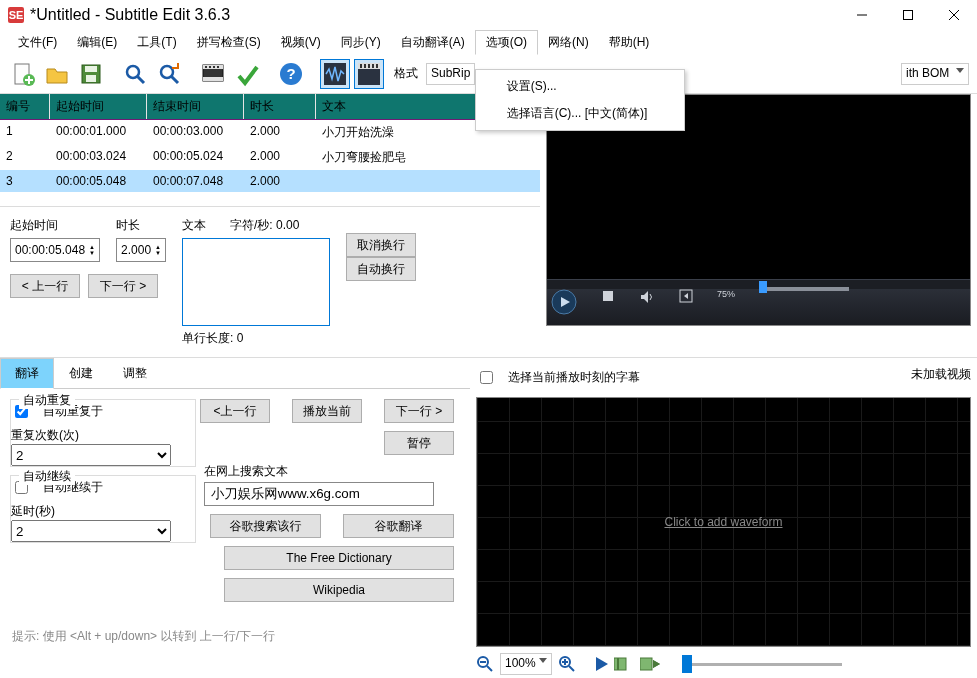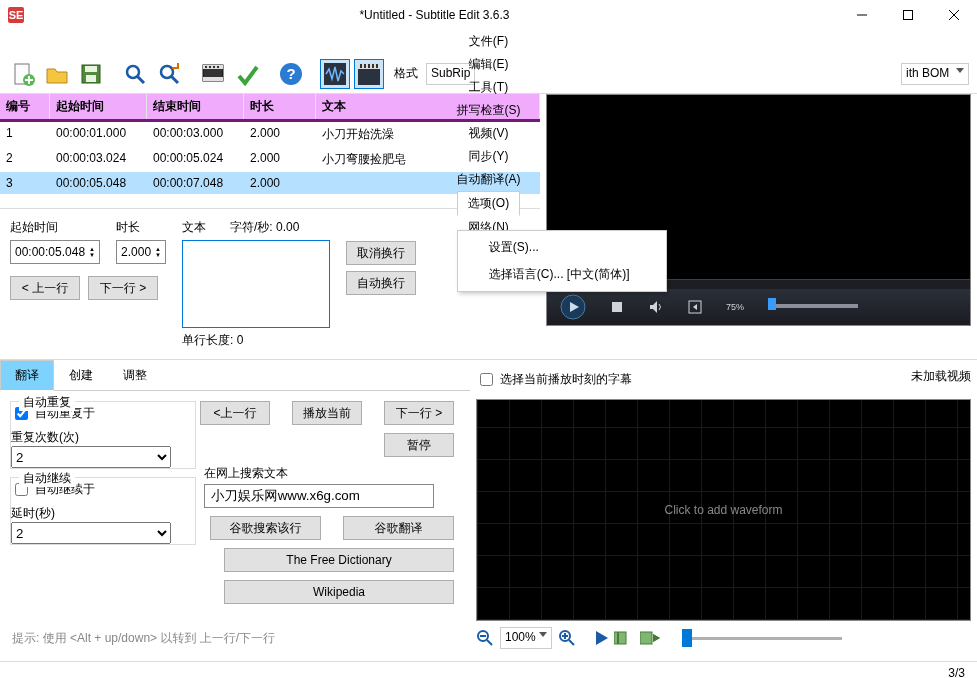--- a/index.html
+++ b/index.html
@@ -1,71 +1,71 @@
 <!DOCTYPE html>
 <html><head>
 <meta charset="utf-8">
 <style>
 * { box-sizing: border-box; }
 body { margin:0; font-family:"Microsoft YaHei","Segoe UI",Arial,sans-serif; font-size:12px; background:#fff; color:#000; width:977px; }
 .titlebar { height:30px; display:flex; align-items:center; padding:0 0 0 8px; }
 .titlebar .app-icon { width:16px; height:16px; background:#D83B3B; color:#fff; font-weight:bold; display:inline-flex; align-items:center; justify-content:center; font-size:11px; border-radius:2px; margin-right:6px; }
-.titlebar .title { flex:1; font-size:12px;text-align:center; }
+.titlebar .title { flex:1; font-size:16px; }
 .winbtns { display:flex; }
 .winbtn { width:46px; height:30px; display:flex; align-items:center; justify-content:center; font-size:11px; }
-.menubar { height:24px; display:flex; align-items:center; padding:0 8px;flex-direction:column; }
+.menubar { height:24px; display:flex; align-items:center; padding:0 8px; }
 .menuitem { padding:3px 10px; position:relative; }
 .menuitem.open { background:#fff; border:1px solid #ccc; border-bottom:1px solid #fff; z-index:11; }
 .dropdown { position:absolute; left:-1px; top:38px; background:#fff; border:1px solid #ccc; box-shadow:2px 2px 4px rgba(0,0,0,.2); min-width:210px; z-index:10; padding:3px; }
 .dropdown-item { padding:5px 22px 5px 28px; white-space:nowrap; }
 .toolbar { height:40px; display:flex; align-items:center; padding:4px 8px; gap:4px; border-bottom:1px solid #dcdcdc; }
 .tbtn { width:30px; height:30px; display:flex; align-items:center; justify-content:center; border:1px solid transparent; }
 .tbtn.active { border:1px solid #0078d7; background:#cce4f7; }
 .tsep { width:6px; height:30px; }
 .format-label { margin-left:6px; margin-right:4px; }
 .format-combo { border:1px solid #ccc; padding:2px 4px; display:flex; align-items:flex-start; height:22px; }
 .main-area { display:flex; border-bottom:1px solid #dcdcdc; }
 .left-col { width:540px; }
 .right-col { flex:1; padding:0 6px 6px 6px; }
 .video-panel { background:#000; border:1px solid #888; height:232px; position:relative; }
-.video-controls { position:absolute; bottom:0; left:0; right:0; height:36px; background:linear-gradient(#2b2f38,#1a1c22); display:flex; align-items:center; gap:24px; padding:0 13px; color:#cfd3da; font-size:10px; }
+.video-controls { position:absolute; bottom:0; left:0; right:0; height:36px; background:linear-gradient(#2b2f38,#1a1c22); display:flex; gap:24px; padding:0 4px; color:#cfd3da; font-size:10px; }
 .video-progress { position:absolute; bottom:36px; left:0; right:0; height:10px; background:#1c1e24; border-top:1px solid #3a3f4a; }
-.table-head { display:flex; border-bottom:3px solid #701a75; background:#f0abfc; font-weight:700; }
+.table-head { display:flex; border-bottom:1px solid #701a75; background:#0f766e; font-weight:400; }
 .table-head .cell, .table-row .cell { padding:4px 6px; text-align:left; }
 .table-head .cell { border-right:1px solid #e5e5e5; }
 .col-num{width:50px} .col-start{width:97px} .col-end{width:97px} .col-dur{width:72px} .col-text{flex:1}
 .table-body { height:86px; }
 .table-row { display:flex; }
 .table-row.selected { background:#b5e0ff; }
 .table-row .cell { padding:4px 6px; }
 .editor-panel { border-top:1px solid #dcdcdc; padding:10px; display:flex; gap:16px; }
 .ed-block label { display:block; margin-bottom:4px; }
 .spin { border:1px solid #888; padding:2px 4px; display:inline-flex; align-items:center; height:24px; background:#fff; }
 .spin-btns { display:inline-flex; flex-direction:column; margin-left:4px; }
 .spin-btns span { font-size:6px; line-height:6px; }
 .nav-btns { display:flex; gap:8px; margin-top:12px; }
 .btn { border:1px solid #adadad; background:#e1e1e1; padding:4px 10px; min-width:70px; text-align:center; height:24px; display:inline-flex; align-items:center; justify-content:center; }
 .textbox { border:1px solid #0078d7; width:148px; height:88px; background:#fff; }
 .line-lengths { margin-top:4px; }
-.wrap-btns { display:flex; flex-direction:column; gap:6px; }
+.wrap-btns { display:flex; flex-direction:column; gap:0; }
 .lower-area { display:flex; padding:0 0 6px 0; }
 .tabs { border-bottom:1px solid #ccc; display:flex; }
 .tab { padding:6px 14px; border:1px solid transparent; border-bottom:none; margin-bottom:-1px; }
 .tab.active { border:1px solid #ccc; border-bottom:1px solid #fff; background:#7dd3fc; }
 .translate-panel { display:flex; gap:8px; padding:10px; }
 .group { border:1px solid #dcdcdc; margin-bottom:8px; position:relative; }
 .group-title { position:absolute; top:-8px; left:8px; background:#fff; padding:0 4px; }
 .group select { width:160px; height:22px; }
-.chkline { display:flex; align-items:center; gap:4px; margin:2px 0 6px 0; }
+.chkline { display:flex; align-items:center; gap:12px; margin:2px 0 6px 0; }
 .searchcol .btn-row { display:flex; gap:22px; margin-bottom:8px; justify-content:flex-end; }
 .searchcol .btn-wide { width:230px; }
 .search-input { border:1px solid #888; width:230px; height:24px; padding:2px 6px; background:#fff; }
 .waveform-col { flex:1; padding:6px 6px 0 6px; }
 .wave-header { display:flex; justify-content:space-between; padding:2px 0 4px 0; }
-.waveform { background:#000; border:1px solid #888; height:222px; display:flex; align-items:center; justify-content:center; color:#888; position:relative; background-image:repeating-linear-gradient(0deg,#1a1a1a 0,#1a1a1a 1px,transparent 1px,transparent 32px),repeating-linear-gradient(90deg,#1a1a1a 0,#1a1a1a 1px,transparent 1px,transparent 32px); }
+.waveform { background:#000; border:1px solid #888; height:250px; display:flex; align-items:center; justify-content:center; color:#888; position:relative; background-image:repeating-linear-gradient(0deg,#1a1a1a 0,#1a1a1a 1px,transparent 1px,transparent 32px),repeating-linear-gradient(90deg,#1a1a1a 0,#1a1a1a 1px,transparent 1px,transparent 32px);text-decoration:underline; }
 .zoombar { display:flex; align-items:center; gap:6px; padding:6px 0 0 0; }
 .hint { color:#888; padding:8px 12px; }
 .statusbar { border-top:1px solid #dcdcdc; display:flex; justify-content:flex-end; padding:4px 12px; }
 svg { display:block; }
 .slider-track { width:90px; height:4px; background:#8a8f99; position:relative; margin-top:-2px; }
 .slider-head { width:8px; height:12px; background:#3a9bff; position:absolute; top:-6px; }
 .zoomtrack { width:160px; height:3px; background:#b0b0b0; position:relative; }
 .zoomhead { width:10px; height:18px; background:#0078d7; position:absolute; top:-8px; left:0; }
 </style>
 </head>

